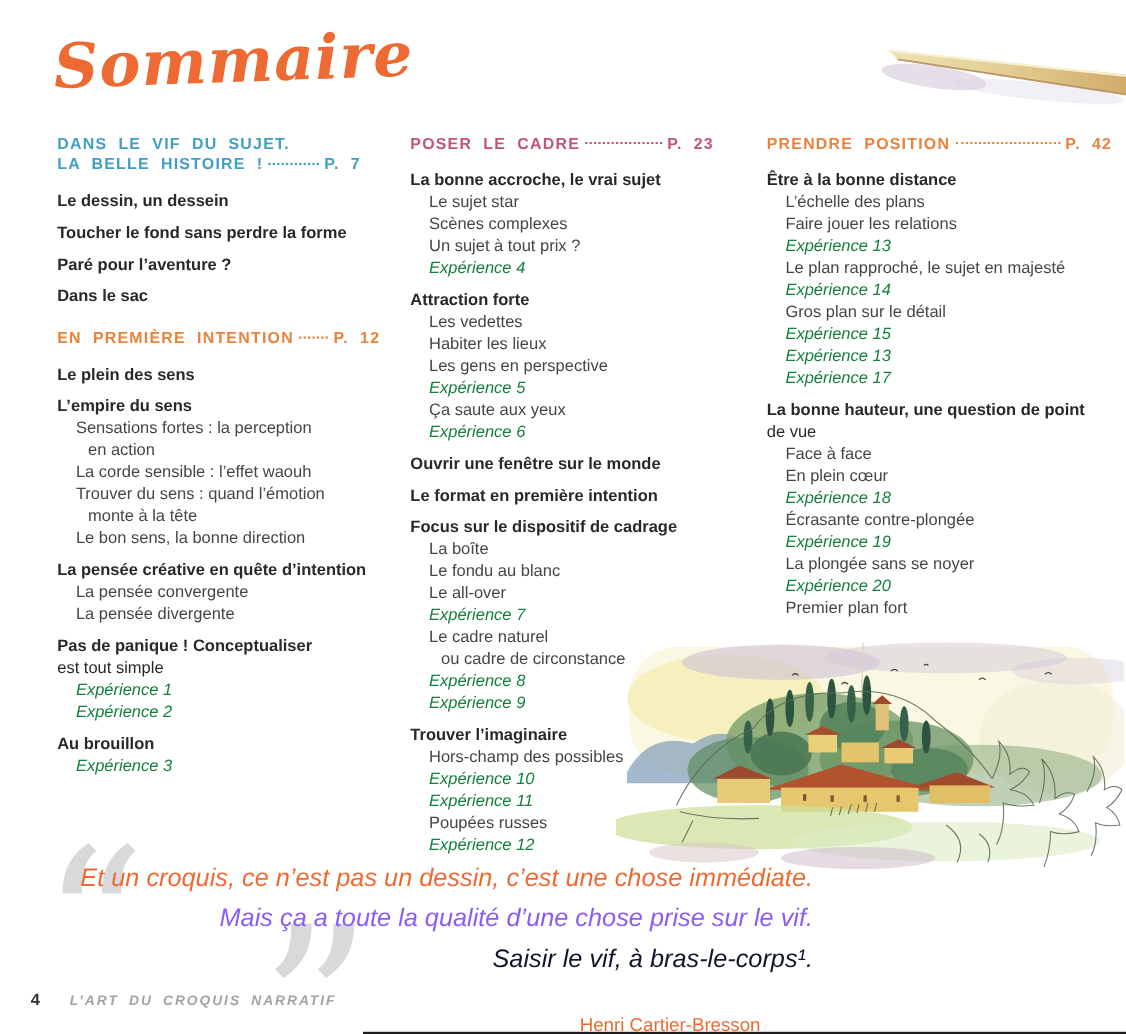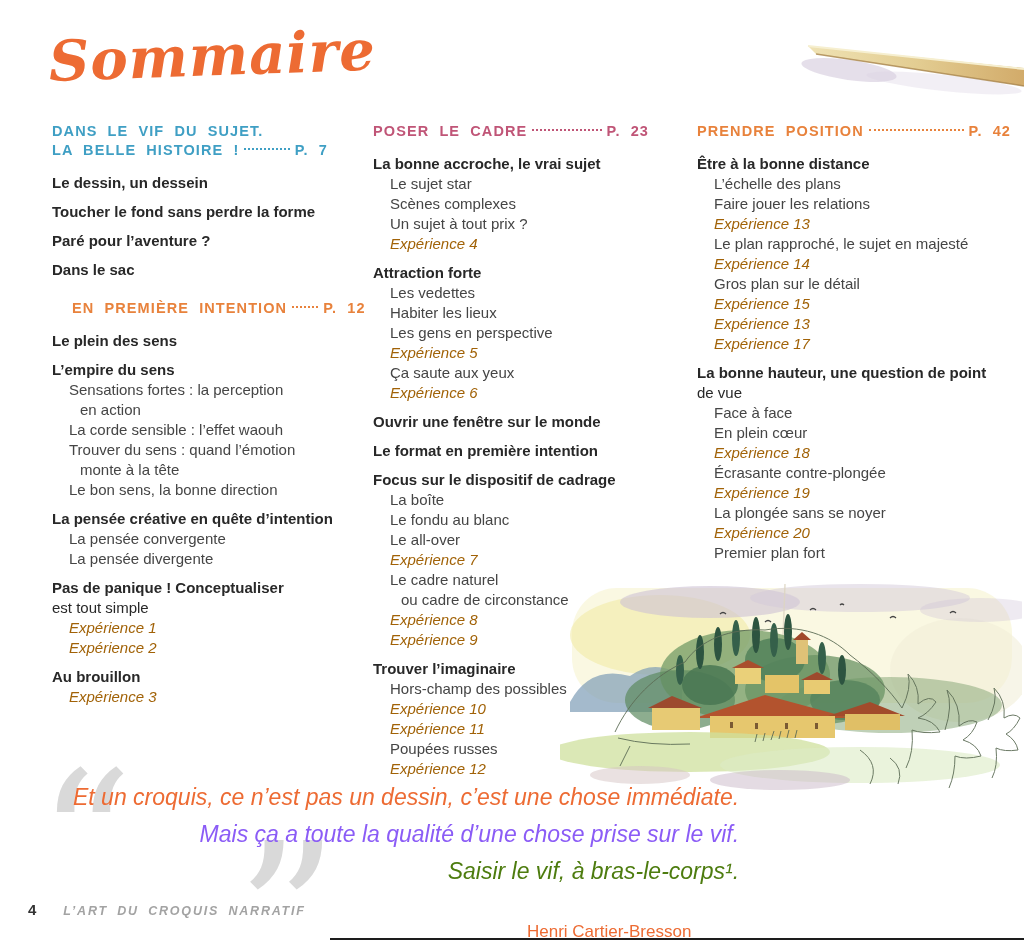--- a/index.html
+++ b/index.html
@@ -15,32 +15,32 @@
   .brush{position:absolute;right:0;top:20px;z-index:1;}
 
   
   .toc{position:absolute;left:52px;top:122px;z-index:2;display:grid;
        grid-template-columns:300px 303px 316px;column-gap:21px;}
   .toc-column{min-width:0;}
   .sec-header{font-size:14.5px;font-weight:700;letter-spacing:1.1px;word-spacing:5px;
               line-height:19px;margin:0 0 13px 0;}
   .toc-column:nth-child(1) .sec-header,.toc-column:nth-child(2) .sec-header{width:276px;}
   .toc-column:nth-child(3) .sec-header{width:314px;}
-  .toc-group + .sec-header{margin-top:19px;margin-left:20px;}
+  .toc-group + .sec-header{margin-top:19px;}
   .sec-row{display:flex;align-items:center;}
   .sec-label{white-space:nowrap;}
   .leader{flex:1;min-width:26px;border-bottom:2px dotted currentColor;margin:0 5px 3px 5px;}
   .sec-page{white-space:nowrap;}
   .toc-group{margin-bottom:9px;}
   .toc-item{font-size:15px;line-height:20px;white-space:nowrap;}
   .i-b{font-weight:700;color:#282828;}
   .i-bc{font-weight:400;color:#282828;}
   .i-s{padding-left:17px;color:#454545;}
   .i-sc{padding-left:28px;color:#454545;}
-  .i-e{padding-left:17px;color:#a16207;font-style:italic;}
+  .i-e{padding-left:17px;color:#15803d;font-style:italic;}
 
   
   .village{position:absolute;left:560px;top:580px;z-index:0;}
 
   
   .qmark{position:absolute;z-index:1;font-family:"DejaVu Serif",serif;line-height:0.55;
          user-select:none;}
   .qmark.open{left:38px;top:790px;font-size:185px;}
   .qmark.close{left:236px;top:862px;font-size:200px;}
   .quote{position:absolute;left:73px;top:779px;z-index:2;}
@@ -278,21 +278,21 @@
     <g fill="none" stroke="#444444" stroke-width="1.2">
       <path d="M160,34 q3,-3 6,0 M205,42 q3,-3 6,0 M250,30 q3,-3 6,0 M330,38 q3,-3 6,0 M390,33 q3,-3 6,0 M280,25 q2,-2 4,0"></path>
     </g>
   </svg>
 
   <div class="qmark open" style="color: rgb(217, 217, 217);">“</div>
   <div class="qmark close" style="color: rgb(217, 217, 217);">”</div>
   <div class="quote">
     <div class="qline" style="color: rgb(237, 107, 51);">Et un croquis, ce n’est pas un dessin, c’est une chose immédiate.</div>
     <div class="qline" style="color: #8b5cf6;">Mais ça a toute la qualité d’une chose prise sur le vif.</div>
-    <div class="qline" style="color: #4d7c0f;">Saisir le vif, à bras-le-corps¹.</div>
+    <div class="qline" style="color: #0f172a;">Saisir le vif, à bras-le-corps¹.</div>
   </div>
   <div class="attribution" style="color: rgb(237, 107, 51); margin-top: 40px;">Henri Cartier-Bresson</div>
 
   <div class="footer">
     <span class="pagenum">4</span>
     <span class="booktitle" style="color: rgb(163, 163, 163); font-style: italic;">L’ART DU CROQUIS NARRATIF</span>
   </div>
 
   <div class="bottom-edge"></div>
 </div>

